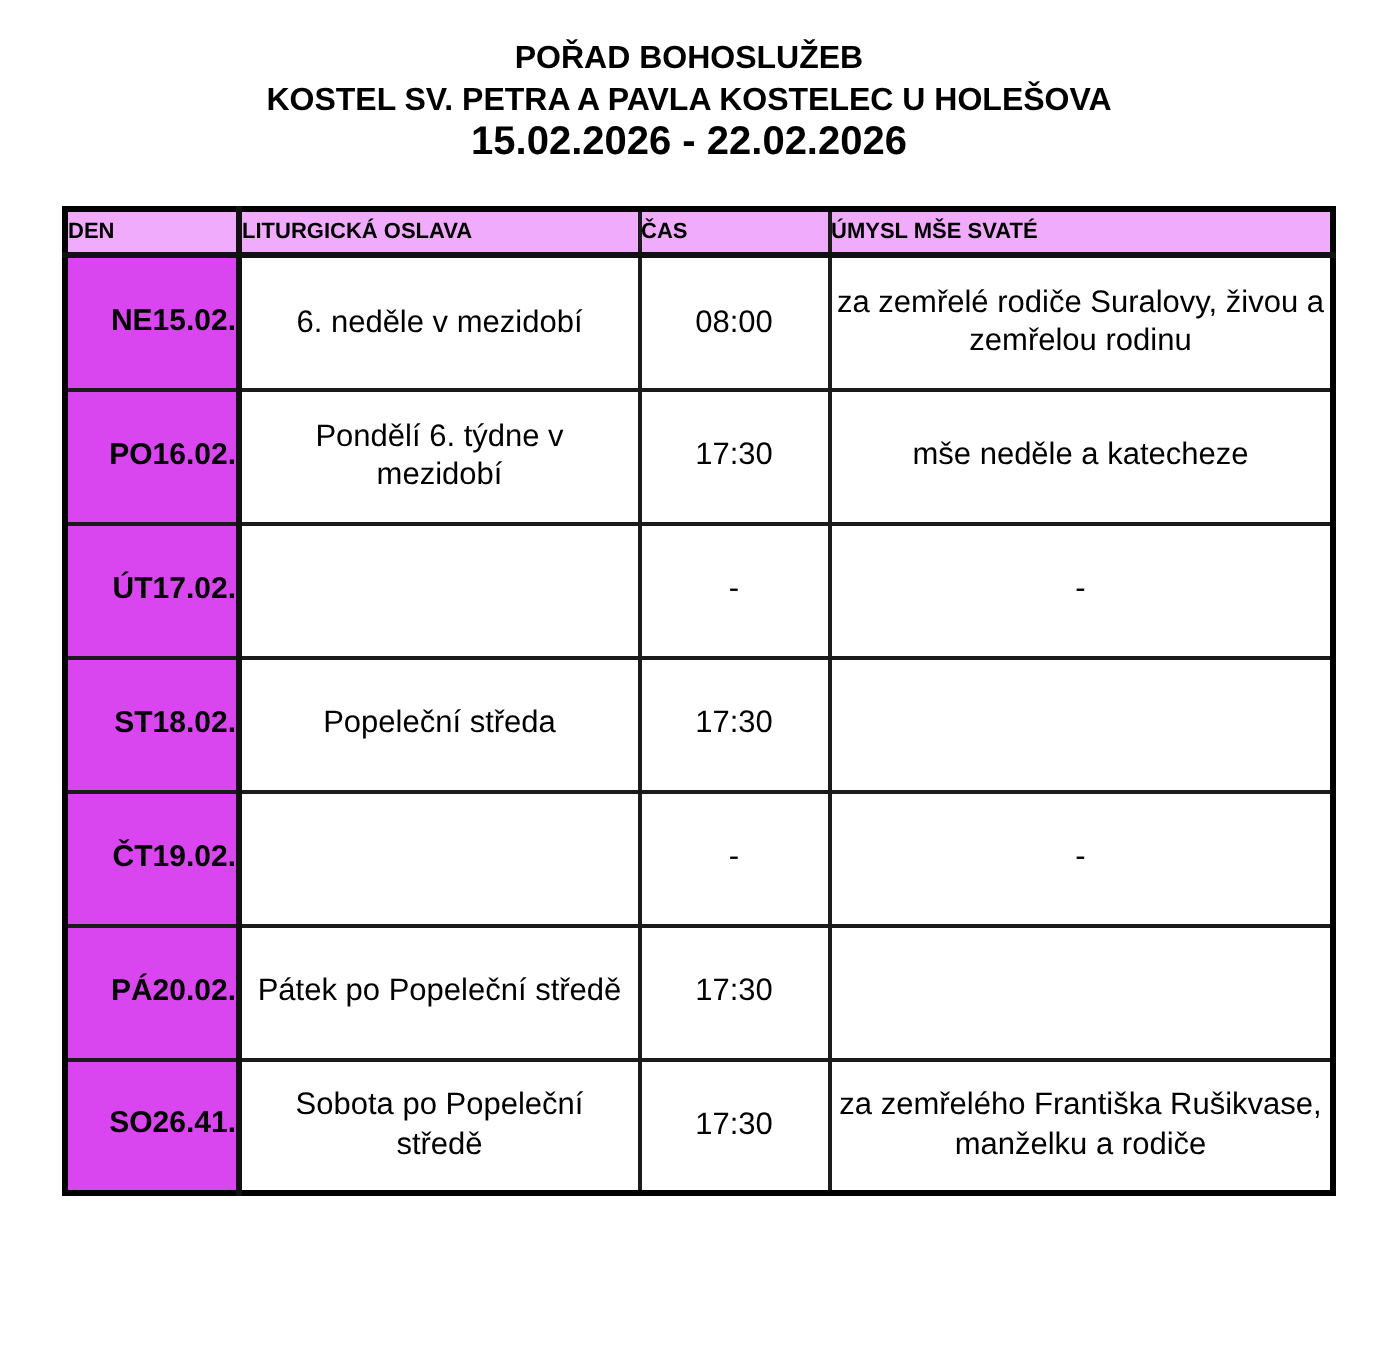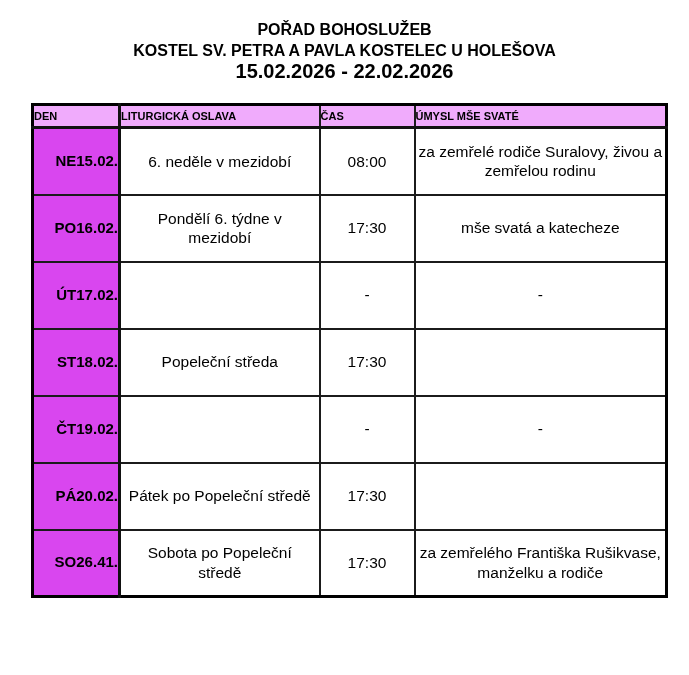--- a/index.html
+++ b/index.html
@@ -115,21 +115,21 @@
         <td class="den"><span class="day-abbrev">NE</span><span>15.02.</span></td>
         <td class="osl">6. neděle v mezidobí</td>
         <td class="cas">08:00</td>
         <td class="uml">za zemřelé rodiče Suralovy, živou a zemřelou rodinu</td>
       </tr>
 
       <tr>
         <td class="den"><span class="day-abbrev">PO</span><span>16.02.</span></td>
         <td class="osl">Pondělí 6. týdne v mezidobí</td>
         <td class="cas">17:30</td>
-        <td class="uml">mše svatá a katecheze</td>
+        <td class="uml">mše neděle a katecheze</td>
       </tr>
 
       <tr>
         <td class="den"><span class="day-abbrev">ÚT</span><span>17.02.</span></td>
         <td class="osl"></td>
         <td class="cas">-</td>
         <td class="uml">-</td>
       </tr>
 
       <tr>

